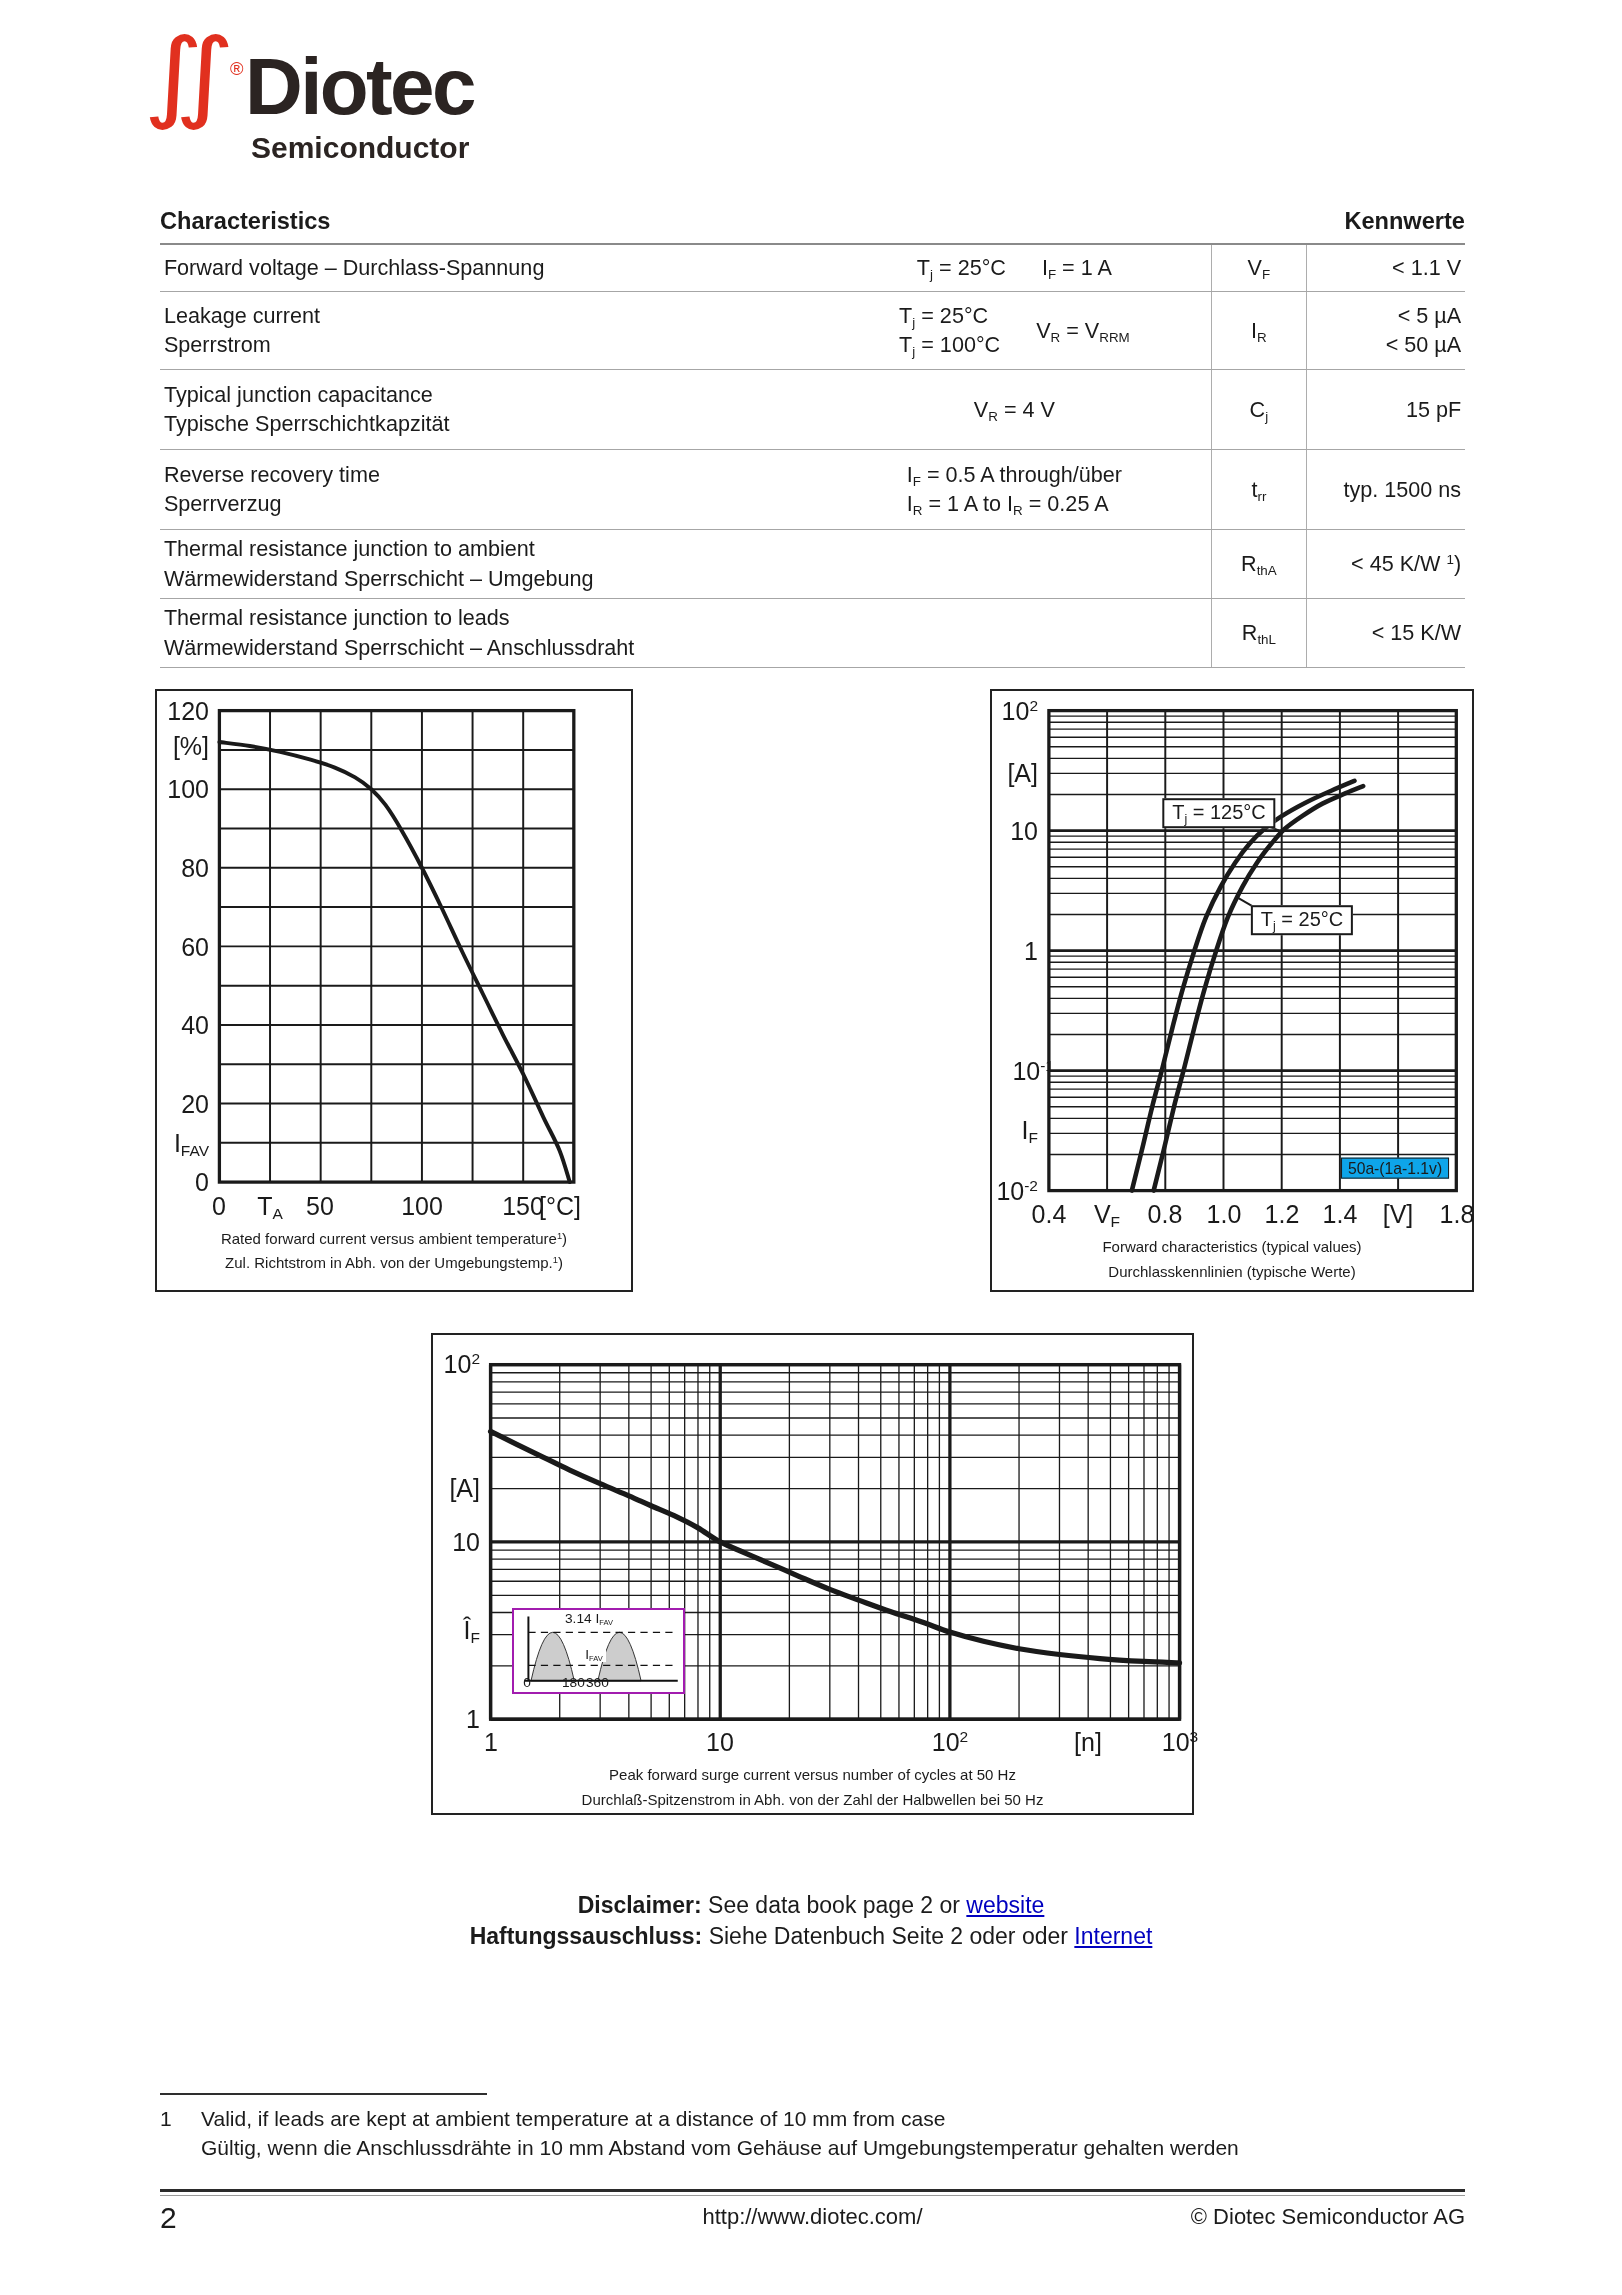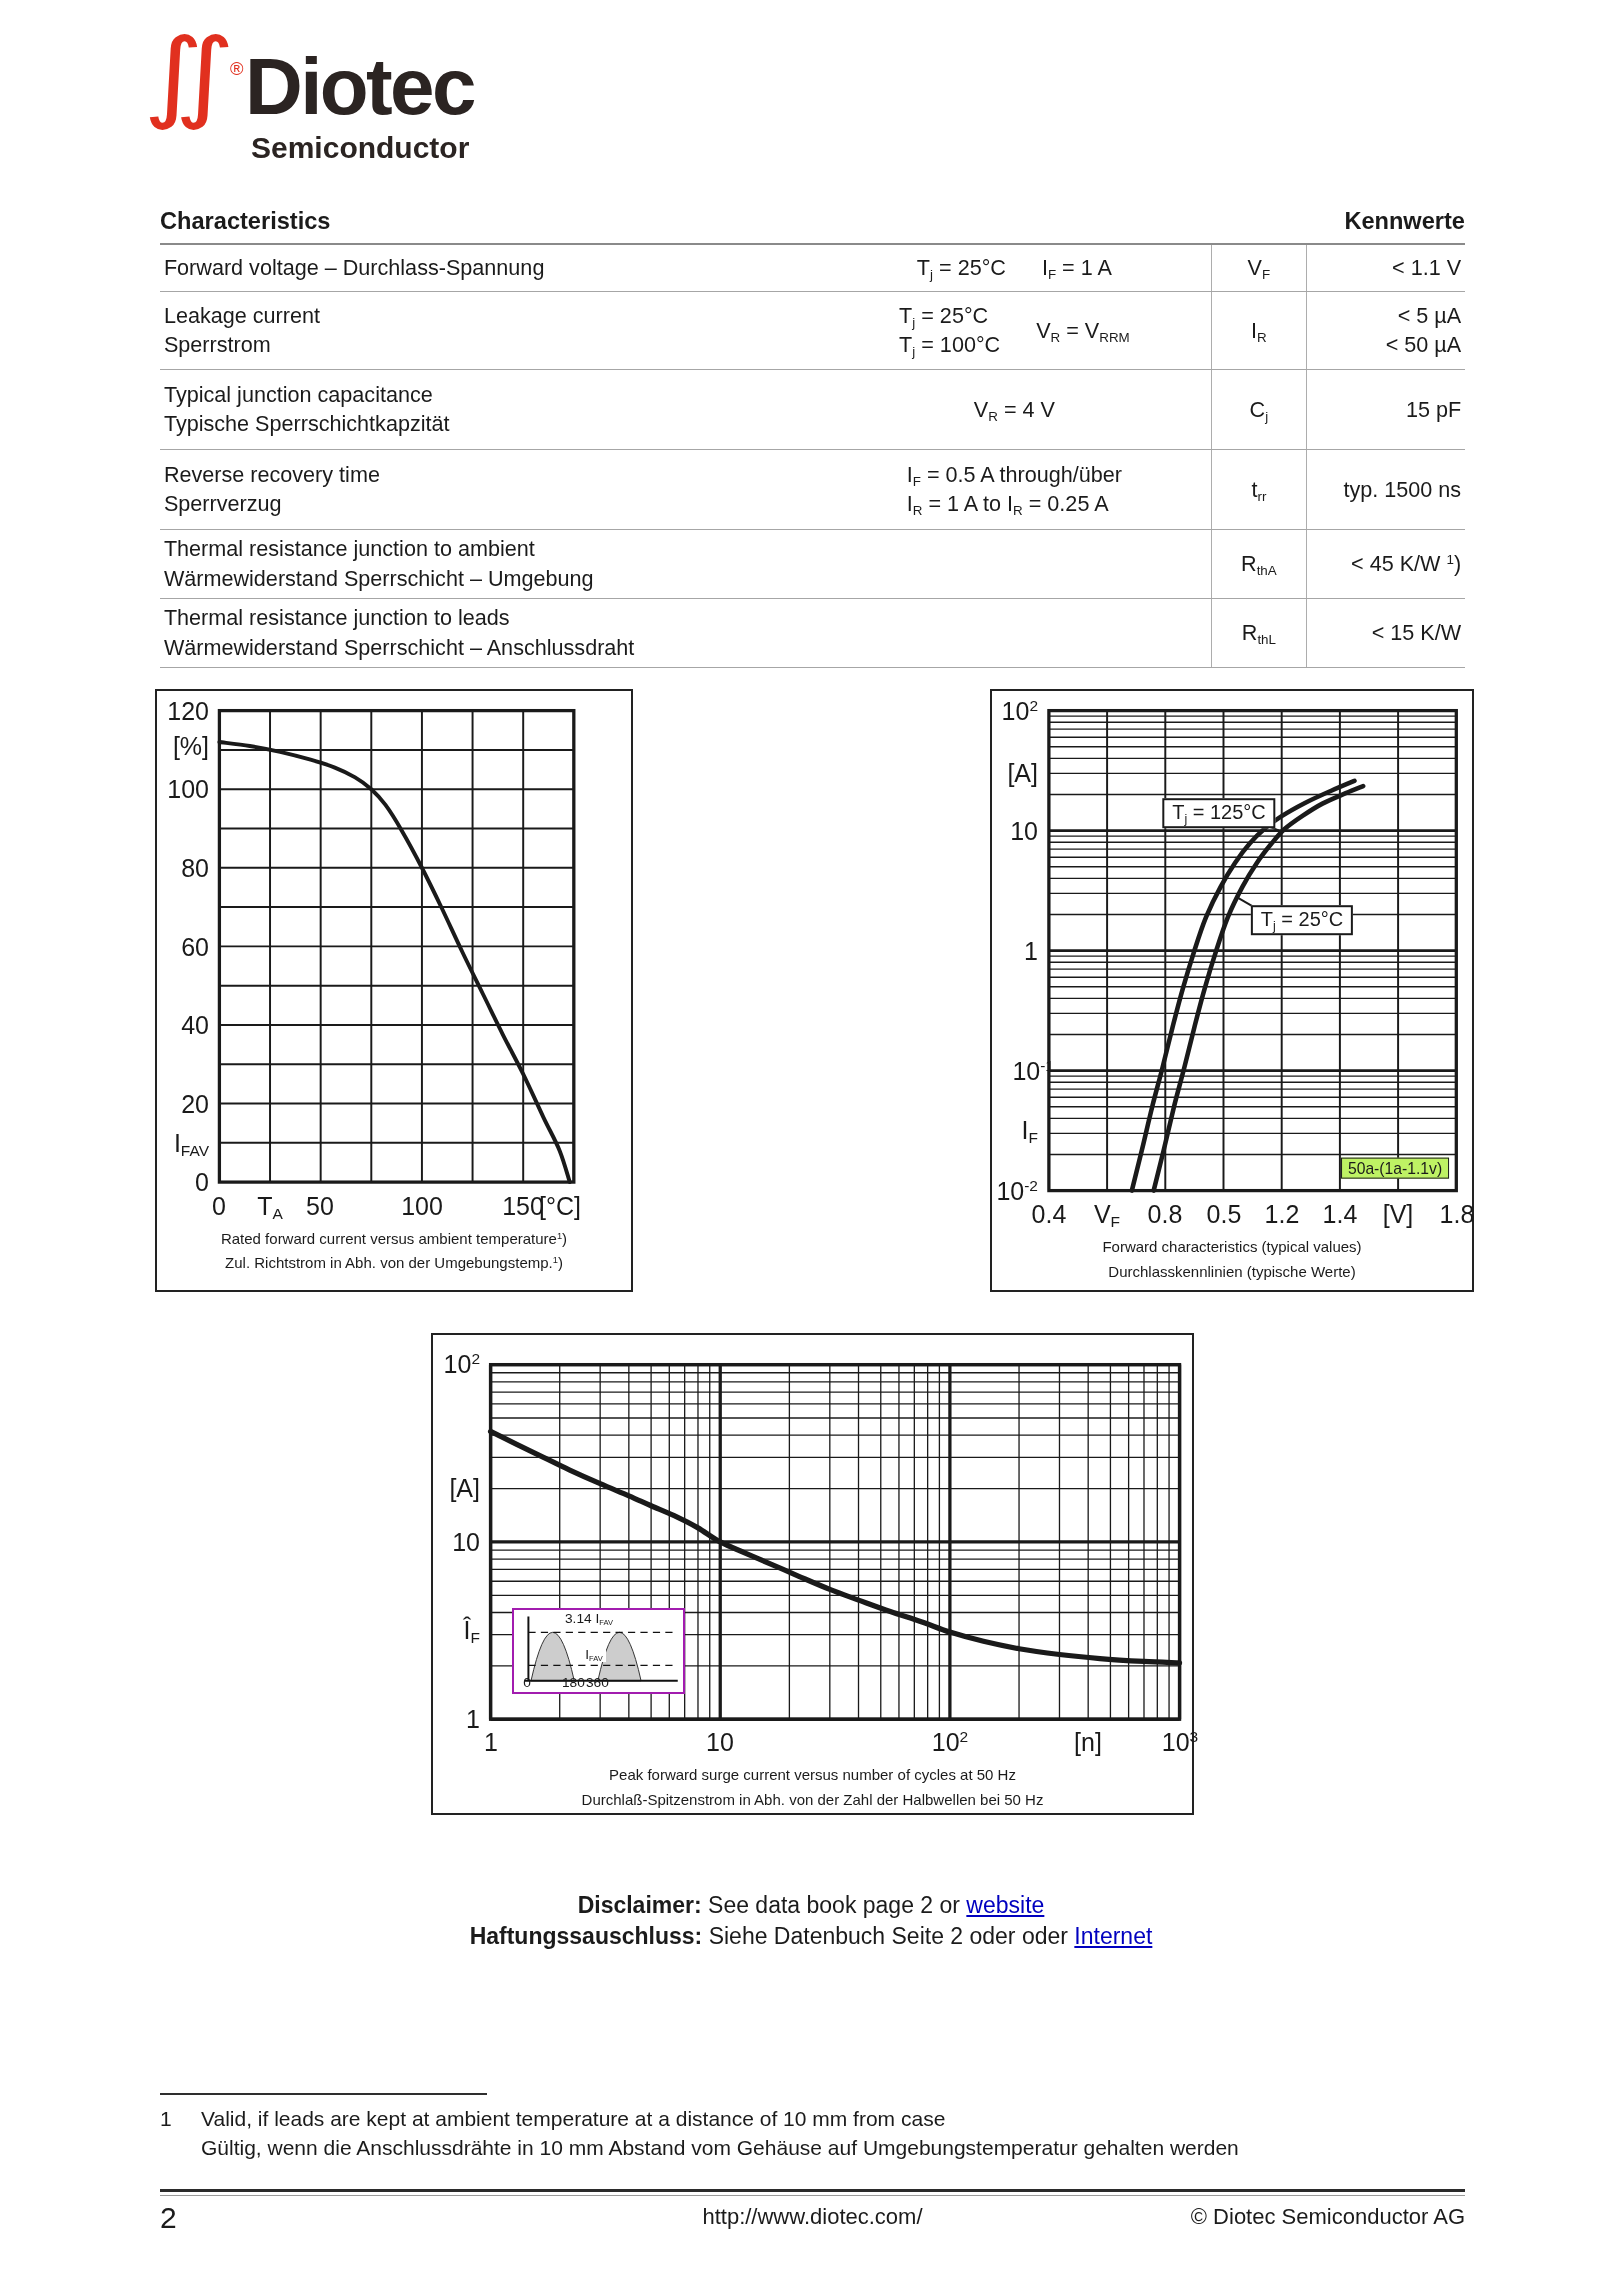--- a/index.html
+++ b/index.html
@@ -29,21 +29,21 @@
   .cond-block{text-align:left}
 
   
   .chart-box{position:absolute;border:2px solid #222;background:#fff}
   .tick{position:absolute;font-size:25px;white-space:nowrap;color:#1a1a1a}
   .tx{transform:translateX(-50%)}
   .ty{text-align:right;transform:translateY(-50%)}
   .chart-cap{position:absolute;left:0;width:100%;text-align:center;font-size:15px;color:#1b1b1b}
   .anno{position:absolute;border:2px solid #1a1a1a;background:#fff;font-size:20px;
         padding:1.3px 7.9px;white-space:nowrap;transform:translate(-50%,-50%)}
-  .corner{position:absolute;border:1.3px solid #1a1a1a;background:#bef264;font-size:15.7px;
+  .corner{position:absolute;border:1.3px solid #1a1a1a;background:#0ea5e9;font-size:15.7px;
         padding:0.7px 5.9px;white-space:nowrap;transform:translate(-100%,-100%)}
 
   
   #inset{position:absolute;left:512px;top:1608px;width:173px;height:86px;background:#fff;
          border:2px solid #a21caf;box-sizing:border-box}
   .inset-lab{position:absolute;font-size:13.7px;white-space:nowrap;color:#1a1a1a}
   #inset sub{font-size:55%}
 
   
   #disclaimer{position:absolute;left:0;top:1890px;width:1622px;text-align:center;
@@ -278,21 +278,21 @@
         <line x1="710.0000000000001" y1="30" x2="710.0000000000001" y2="764" stroke="#1a1a1a" stroke-width="3"></line>
         <rect x="87" y="30" width="623" height="734" fill="none" stroke="#1a1a1a" stroke-width="5"></rect>
         <path d="M213.82500000000002,764 C216.4,753.5 224.2,722.5 229.4,701.2 C234.6,679.8 239.8,656.5 245.0,635.7 C250.2,615.0 255.4,596.9 260.6,576.6 C265.7,556.3 270.9,534.3 276.1,514.1 C281.3,493.9 286.1,475.0 291.7,455.5 C297.3,436.0 303.6,415.3 309.5,397.0 C315.4,378.7 320.6,362.1 327.3,345.8 C334.0,329.6 342.1,313.3 349.6,299.5 C357.0,285.6 364.4,273.6 371.8,262.6 C379.2,251.6 386.6,241.9 394.1,233.3 C401.5,224.7 408.1,218.1 416.3,211.1 C424.5,204.2 432.6,198.0 443.0,191.4 C453.4,184.7 466.0,177.7 478.6,171.2 C491.2,164.7 506.0,158.1 518.7,152.5 C531.3,146.9 548.3,139.9 554.3,137.4" fill="none" stroke="#1a1a1a" stroke-width="7" stroke-linecap="round" stroke-linejoin="round"></path>
         <path d="M247.20000000000002,764 C249.8,753.5 257.6,722.5 262.8,701.2 C268.0,679.8 273.2,656.5 278.3,635.7 C283.5,615.0 288.7,596.9 293.9,576.6 C299.1,556.3 304.3,534.3 309.5,514.1 C314.7,493.9 319.5,475.0 325.1,455.5 C330.6,436.0 336.9,415.3 342.9,397.0 C348.8,378.7 354.0,362.1 360.7,345.8 C367.3,329.6 375.5,313.3 382.9,299.5 C390.3,285.6 397.8,273.6 405.2,262.6 C412.6,251.6 420.4,241.9 427.4,233.3 C434.5,224.7 439.7,218.1 447.4,211.1 C455.2,204.2 464.5,197.9 474.2,191.4 C483.8,184.9 494.2,178.0 505.3,172.2 C516.4,166.3 530.5,160.8 540.9,156.3 C551.3,151.8 563.2,147.2 567.6,145.4" fill="none" stroke="#1a1a1a" stroke-width="7" stroke-linecap="round" stroke-linejoin="round"></path>
         <line x1="414.075" y1="203.7601056207924" x2="438.55" y2="213.10252766768087" stroke="#1a1a1a" stroke-width="3"></line>
         <line x1="400.72499999999997" y1="330.6229420907717" x2="376.25000000000006" y2="316.3824506821468" stroke="#1a1a1a" stroke-width="3"></line>
       </svg>
       <div class="tick tx" style="left: 57px; top: 509px;"><span>0.4</span></div>
       <div class="tick tx" style="left: 115px; top: 509px;"><span>V</span><sub>F</sub></div>
       <div class="tick tx" style="left: 173px; top: 509px;"><span>0.8</span></div>
-      <div class="tick tx" style="left: 232px; top: 509px;"><span>0.5</span></div>
+      <div class="tick tx" style="left: 232px; top: 509px;"><span>1.0</span></div>
       <div class="tick tx" style="left: 290px; top: 509px;"><span>1.2</span></div>
       <div class="tick tx" style="left: 348px; top: 509px;"><span>1.4</span></div>
       <div class="tick tx" style="left: 406px; top: 509px;"><span>[V]</span></div>
       <div class="tick tx" style="left: 465px; top: 509px;"><span>1.8</span></div>
       <div class="tick ty" style="left: 0px; width: 46px; top: 19.6px;"><span>10</span><sup>2</sup></div>
       <div class="tick ty" style="left: 0px; width: 46px; top: 82px;"><span>[A]</span></div>
       <div class="tick ty" style="left: 0px; width: 46px; top: 140px;"><span>10</span></div>
       <div class="tick ty" style="left: 0px; width: 46px; top: 260px;"><span>1</span></div>
       <div class="tick ty" style="left: 0px; width: 46px; top: 380px; padding-left: 16px;"><span>10</span><sup>-1</sup></div>
       <div class="tick ty" style="left: 0px; width: 46px; top: 439px;"><span>I</span><sub>F</sub></div>

